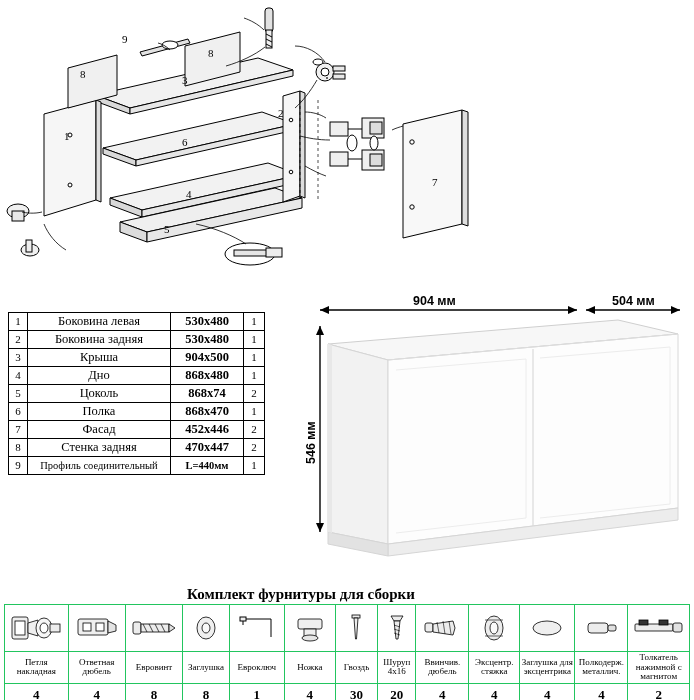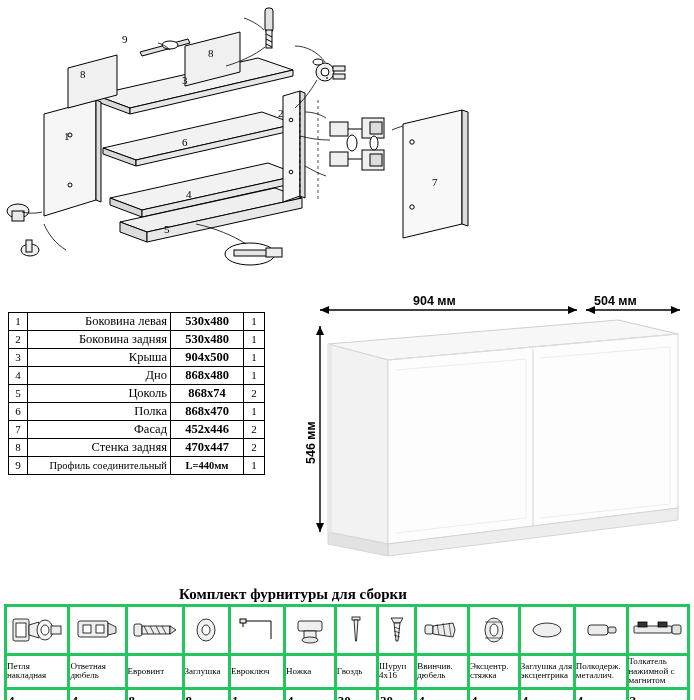--- a/index.html
+++ b/index.html
@@ -19,46 +19,46 @@
     font-size:12.5px;
   }
   .parts-table td {
     border:1px solid #000;
     padding:0px 3px;
     height:17px;
     line-height:17px;
     white-space:nowrap;
   }
   .parts-table td.num { width:12px; text-align:center; font-size:11px; }
-  .parts-table td.nm  { width:136px; text-align:right; }
+  .parts-table td.nm  { width:136px; text-align:center; }
   .parts-table td.sz  { width:66px;  text-align:center; font-weight:bold; }
   .parts-table td.qty { width:14px;  text-align:center; font-size:11px; }
   .parts-table td.small { font-size:10.5px; }
 
   .dim-label {
     position:absolute; font-family:"Liberation Sans", sans-serif;
     font-weight:bold; font-size:12.5px;margin-top:8px;
   }
   .vert-label {
     position:absolute; font-family:"Liberation Sans", sans-serif;
     font-weight:bold; font-size:12.5px;
     transform:rotate(-90deg); transform-origin:left top; white-space:nowrap;
   }
 
   .hw-title {
-    position:absolute; left:0; top:586px; width:586px; text-align:center;
+    position:absolute; left:8px; top:586px; width:586px; text-align:center;
     font-family:"Liberation Serif", serif; font-size:15px; font-weight:bold;
   }
   .hw-table {
     position:absolute; left:4px; top:604px;
     border-collapse:collapse;
     table-layout:fixed;
     width:686px;
   }
-  .hw-table td { border:3px solid #22c55e; text-align:left; vertical-align:middle; }
+  .hw-table td { border:1px solid #22c55e; text-align:center; vertical-align:middle; }
   .hw-table tr.icons td { height:46px; padding:0; }
   .hw-table tr.names td {
     height:26px; font-family:"Liberation Serif", serif; font-size:9px; line-height:9.5px;
     padding:1px 0;
   }
   .hw-table tr.counts td {
     height:20px; font-family:"Liberation Serif", serif; font-size:13px; font-weight:bold;
   }
   .cell-svg { display:block; margin:0 auto; }
 </style>
@@ -302,21 +302,21 @@
       <polygon points="88,258 378,222 378,234 88,270" fill="#ededed" stroke="#d5d5d5"></polygon>
       <polygon points="28,246 88,258 88,270 28,258" fill="#e2e2e2" stroke="#d5d5d5"></polygon>
 
       <polygon points="28,58 28,246 32,247 32,59" fill="#e8e8e8" stroke="none"></polygon>
 
       <line x1="88" y1="74" x2="378" y2="48" stroke="#dcdcdc"></line>
     </g>
   </svg>
 
   <div class="dim-label" style="left:113px; top:0px;">904 мм</div>
-  <div class="dim-label" style="left:294px; top:0px;">504 мм</div>
+  <div class="dim-label" style="left:312px; top:0px;">504 мм</div>
   <div class="vert-label" style="left:4px; top:178px;">546 мм</div>
 </div>
 
 <div class="hw-title">Комплект фурнитуры для сборки</div>
 
 <table class="hw-table">
   <colgroup>
     <col style="width:60px">
       <col style="width:54px">
       <col style="width:54px">

